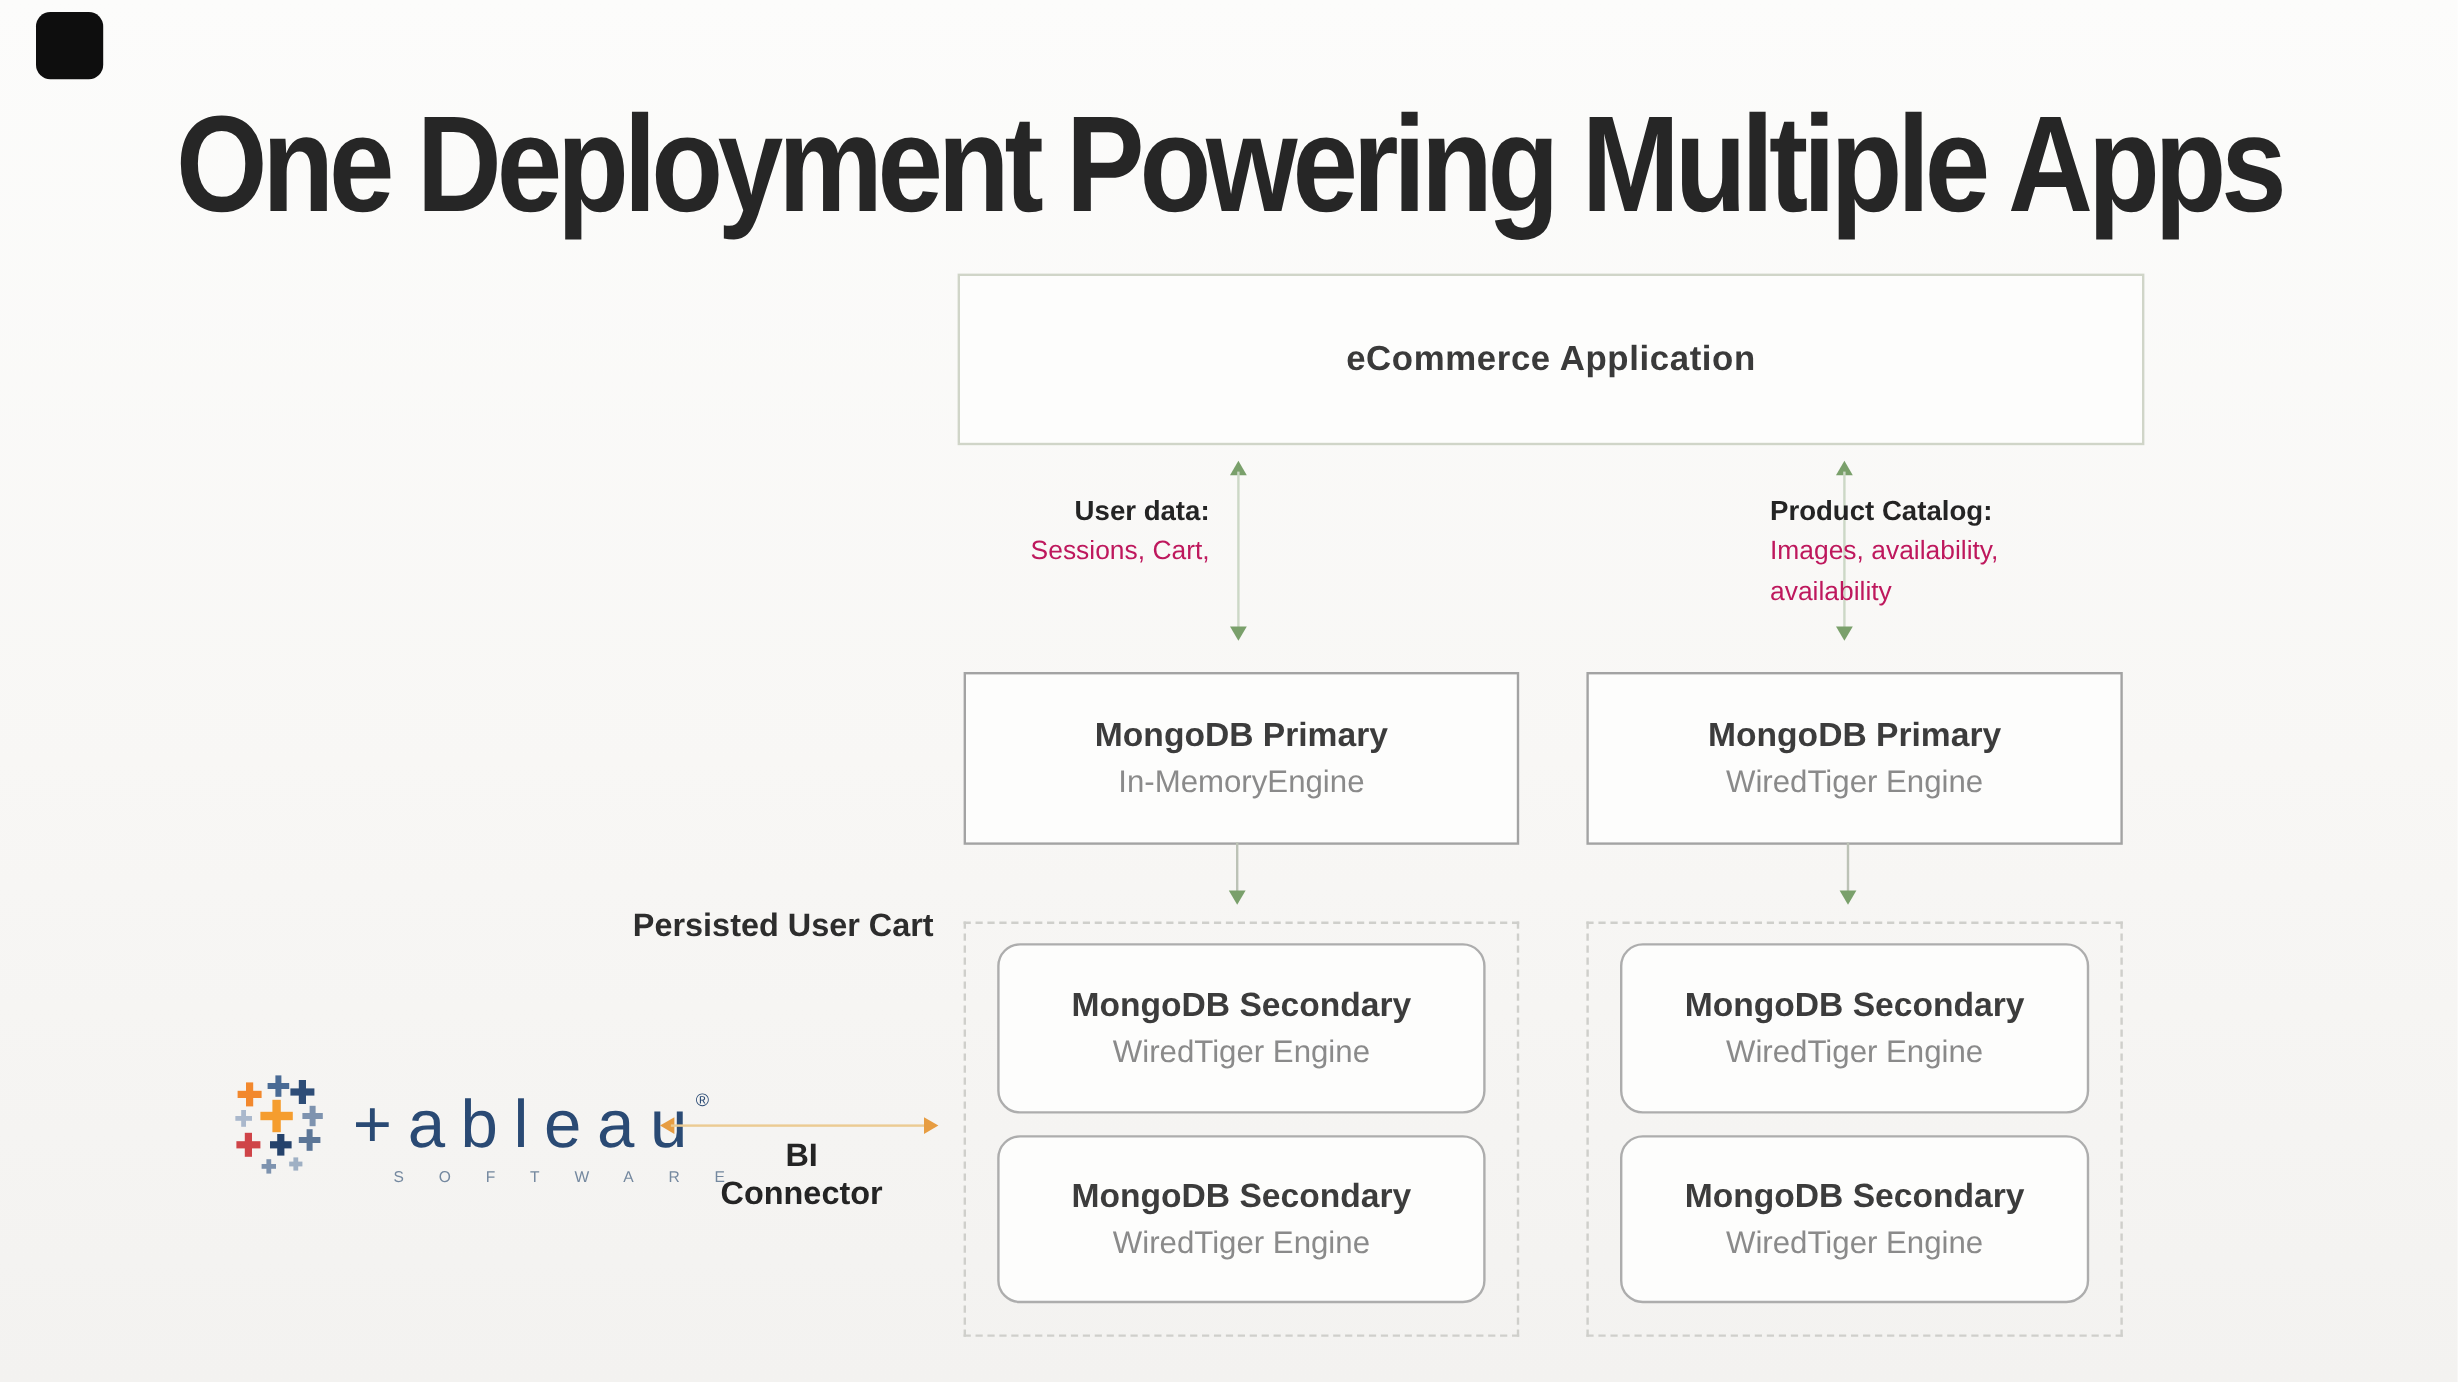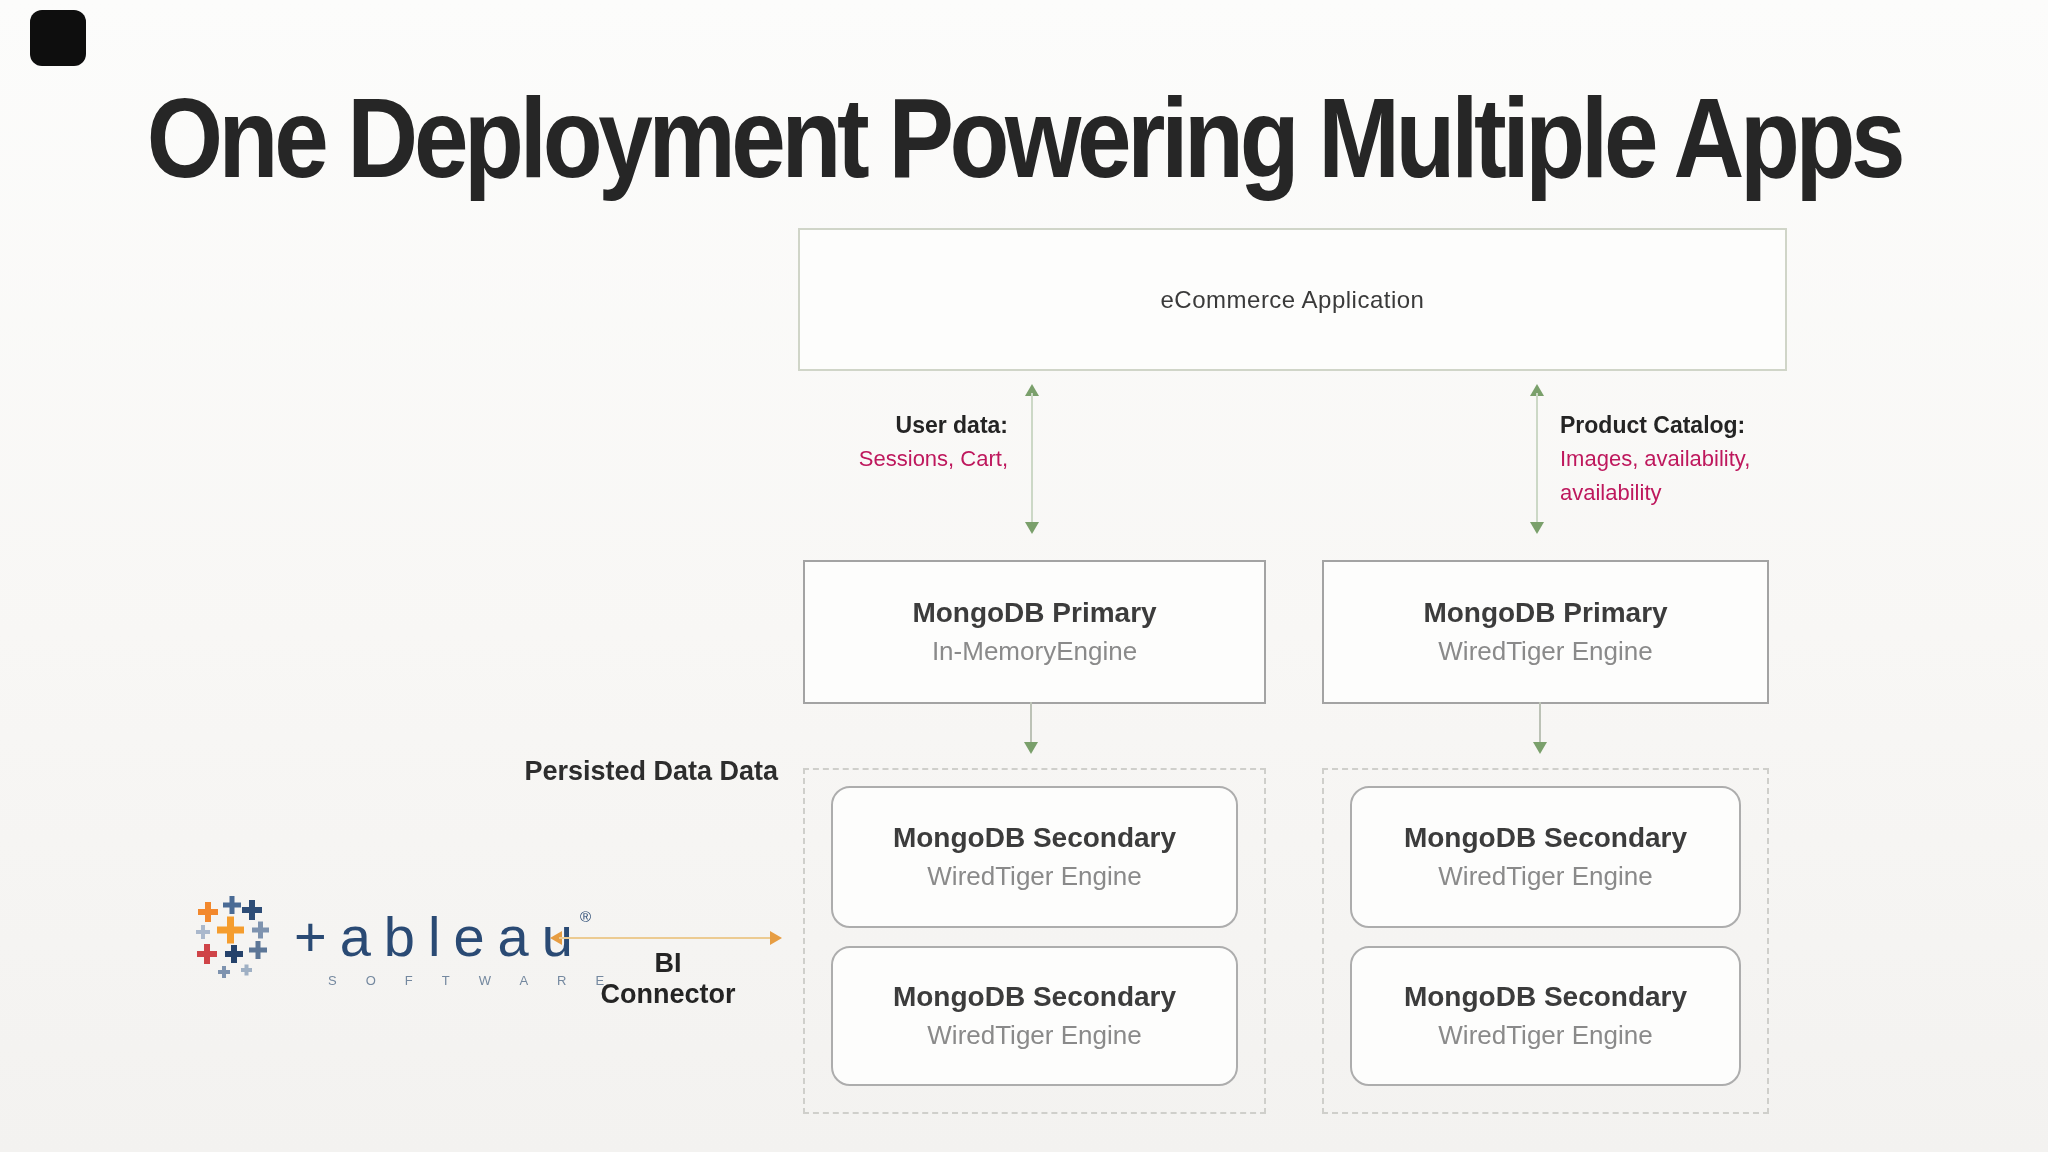--- a/index.html
+++ b/index.html
@@ -23,21 +23,21 @@
     transform: scaleX(0.86); transform-origin: 50% 50%;
     white-space: nowrap;
   }
 
   .box {
     position: absolute; background: #fdfdfc;
     display: flex; flex-direction: column; align-items: center; justify-content: center;
     text-align: center;
   }
   .app-box { border: 2px solid #d0d5c8; }
-  .app-label { font-size: 24px; font-weight: normal; color: #3a3a3a; letter-spacing: 0.5px; }
+  .app-label { font-size: 29px; font-weight: bold; color: #3a3a3a; letter-spacing: 0.5px; }
 
   .node { border: 2px solid #a3a3a3; }
   .node-title { font-size: 28px; font-weight: bold; color: #3c3c3c; }
   .node-engine { font-size: 26px; color: #8a8a8a; margin-top: 7px; }
 
   .dashed-group { position: absolute; border: 2px dashed #cfcfcb; background: transparent; }
   .dashed-group .node { border-color: #adadad; border-radius: 19px; }
 
   
   .varrow { position: absolute; width: 14px; }
@@ -98,21 +98,21 @@
   <div class="varrow" style="left:1530px; top:384px; height:150px;">
     <span class="head-up"></span>
     <span class="shaft"></span>
     <span class="head-down"></span>
   </div>
 
   <div class="flow-label align-right" style="left:700px; top:408px; width:308px;">
     <div class="flow-heading">User data:</div>
     <div class="flow-line">Sessions, Cart,</div>
   </div>
-  <div class="flow-label align-left" style="left:1560px; top:408px; width:330px;">
+  <div class="flow-label align-left" style="left:1475px; top:408px; width:330px;">
     <div class="flow-heading">Product Catalog:</div>
     <div class="flow-line">Images, availability,</div>
     <div class="flow-line">availability</div>
   </div>
 
   <div class="box node" style="left:803px; top:560px; width:459px; height:140px;">
     <div class="node-title">MongoDB Primary</div>
     <div class="node-engine">In-MemoryEngine</div>
   </div>
   <div class="box node" style="left:1322px; top:560px; width:443px; height:140px;">
@@ -122,21 +122,21 @@
 
   <div class="darrow" style="left:1024px; top:702px; height:52px;">
     <span class="shaft"></span>
     <span class="head-down"></span>
   </div>
   <div class="darrow" style="left:1533px; top:702px; height:52px;">
     <span class="shaft"></span>
     <span class="head-down"></span>
   </div>
 
-  <div class="side-label" style="left:480px; top:756px; width:298px; text-align:right;">Persisted Data Data</div>
+  <div class="side-label" style="left:480px; top:756px; width:298px; text-align:right;">Persisted User Cart</div>
 
   <div class="dashed-group" style="left:803px; top:768px; width:459px; height:342px;">
     <div class="box node" style="left:26px; top:16px; right:26px; height:138px;">
       <div class="node-title">MongoDB Secondary</div>
       <div class="node-engine">WiredTiger Engine</div>
     </div>
     <div class="box node" style="left:26px; top:176px; right:26px; height:136px;">
       <div class="node-title">MongoDB Secondary</div>
       <div class="node-engine">WiredTiger Engine</div>
     </div>

